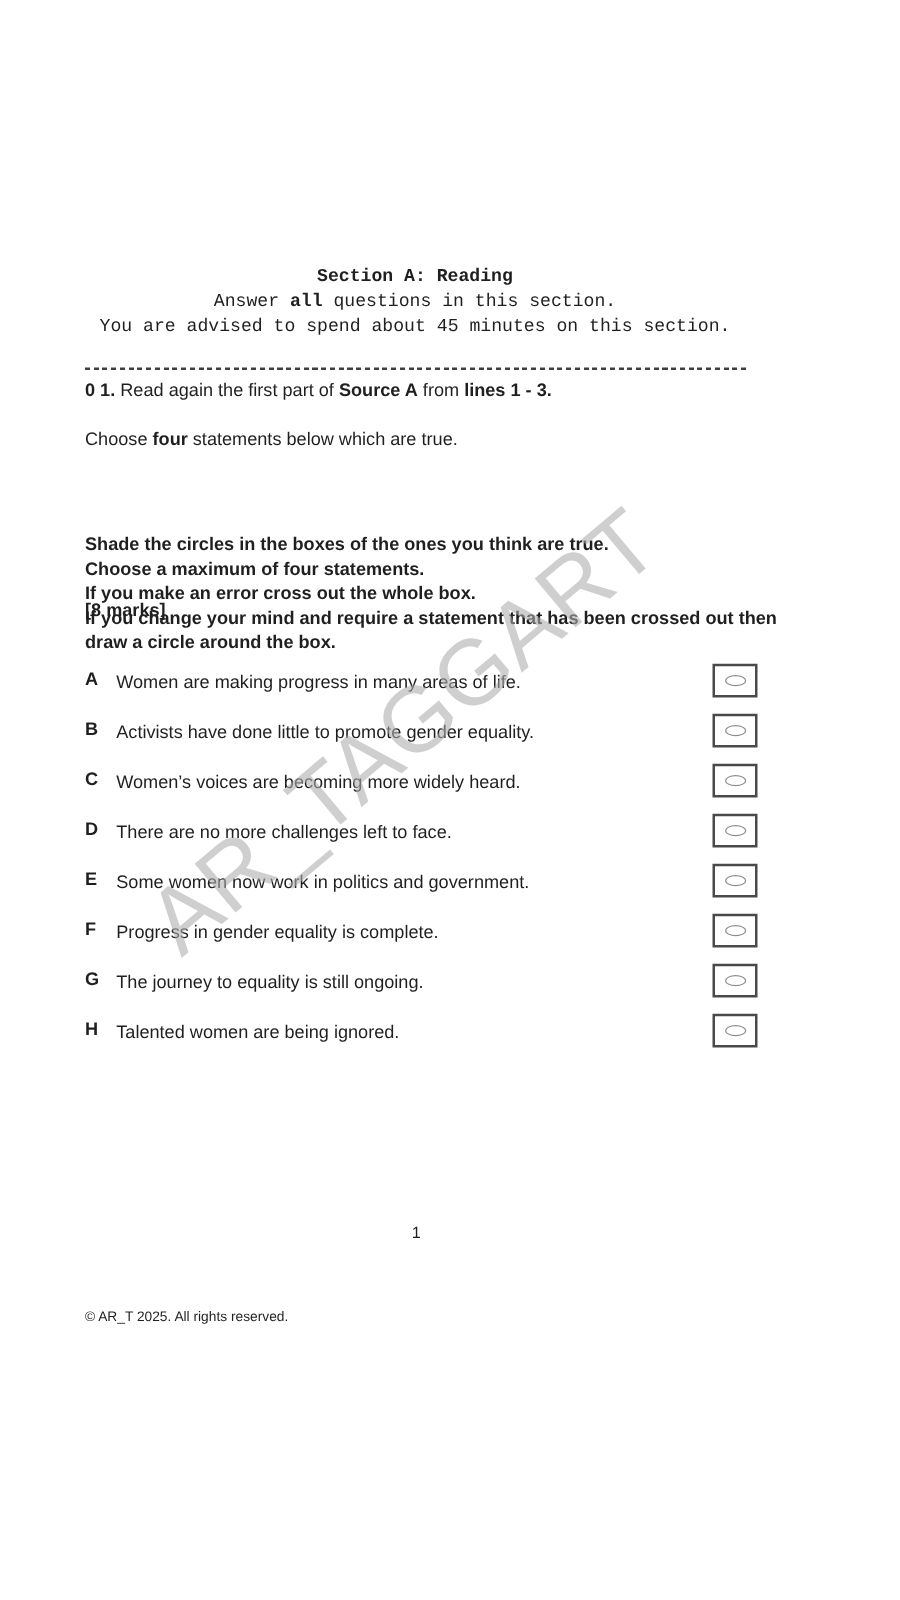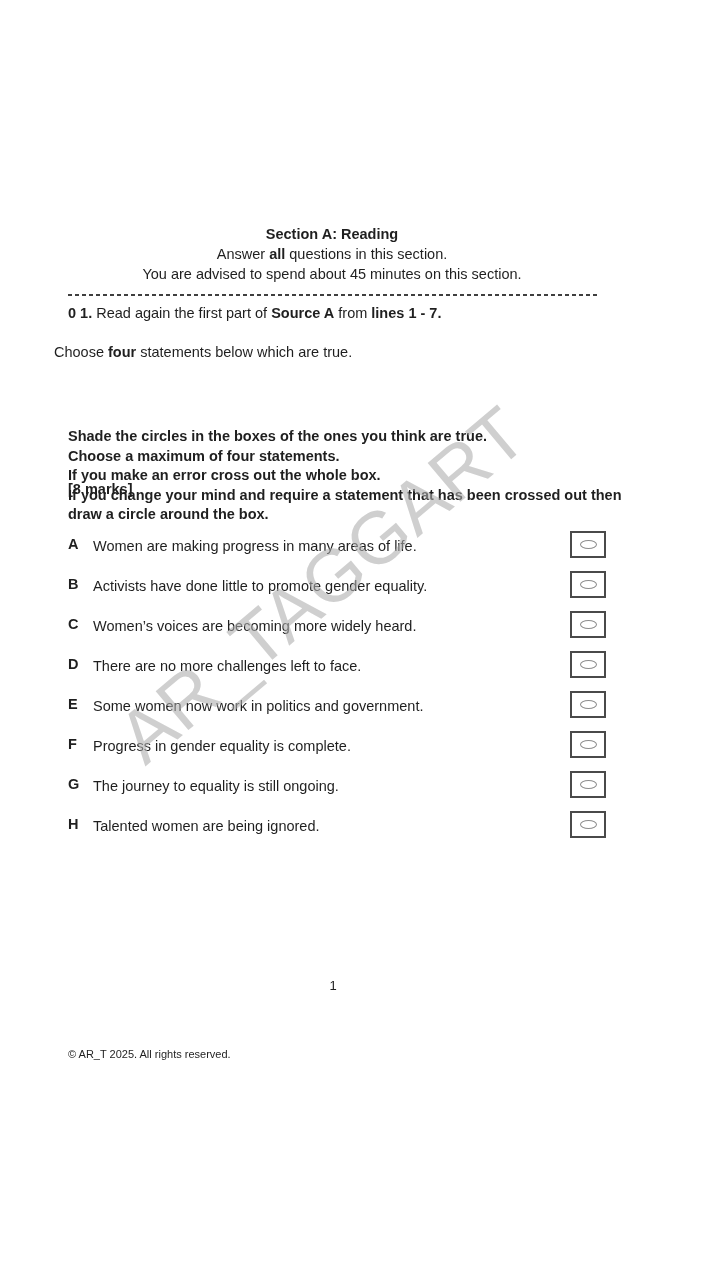--- a/index.html
+++ b/index.html
@@ -10,29 +10,29 @@
     background: #ffffff;
     overflow: hidden;
     font-family: "Liberation Sans", sans-serif;
     font-size: 14.5px;
     color: #1f1f1f;
   }
   .bold { font-weight: bold; }
   .abs { position: absolute; }
 
   .header {
-    top: 224px; left: 68px; width: 528px;
-    text-align: center; line-height: 20px;
+    top: 212px; left: 68px; width: 528px;
+    text-align: center; line-height: 20px; font-family: Liberation Mono, monospace;
   }
   .sep {
     top: 294px; left: 68px; width: 530px; height: 2px;
     background: repeating-linear-gradient(90deg, #3f3f3f 0 4px, transparent 4px 7px);
   }
   .q-line { top: 305px; left: 68px; white-space: nowrap; }
-  .choose-line { top: 344px; left: 54px; white-space: nowrap; }
+  .choose-line { top: 344px; left: 68px; white-space: nowrap; }
   .instructions {
     top: 383px; left: 68px; width: 640px;
     font-weight: bold; line-height: 19.6px; white-space: nowrap; margin-top: 44px;
   }
   .marks-line {
     top: 481px; left: 68px; width: 482px;
     font-weight: bold;
   }
 
   .statements { top: 530px; left: 68px; width: 538px; }
@@ -76,21 +76,21 @@
 <div class="page">
 
   <div class="abs header">
     <div class="bold">Section A: Reading</div>
     <div><span>Answer </span><span class="bold">all</span><span> questions in this section.</span></div>
     <div>You are advised to spend about 45 minutes on this section.</div>
   </div>
 
   <div class="abs sep"></div>
 
-  <div class="abs q-line"><span class="bold">0 1.</span><span> Read again the first part of </span><span class="bold">Source A</span><span> from </span><span class="bold">lines 1 - 7.</span></div>
+  <div class="abs q-line"><span class="bold">0 1.</span><span> Read again the first part of </span><span class="bold">Source A</span><span> from </span><span class="bold">lines 1 - 3.</span></div>
 
   <div class="abs choose-line"><span>Choose </span><span class="bold">four</span><span> statements below which are true.</span></div>
 
   <div class="abs instructions">
     <div>Shade the circles in the boxes of the ones you think are true.</div>
     <div>Choose a maximum of four statements.</div>
     <div>If you make an error cross out the whole box.</div>
     <div>If you change your mind and require a statement that has been crossed out then</div>
     <div>draw a circle around the box.</div>
   </div>

